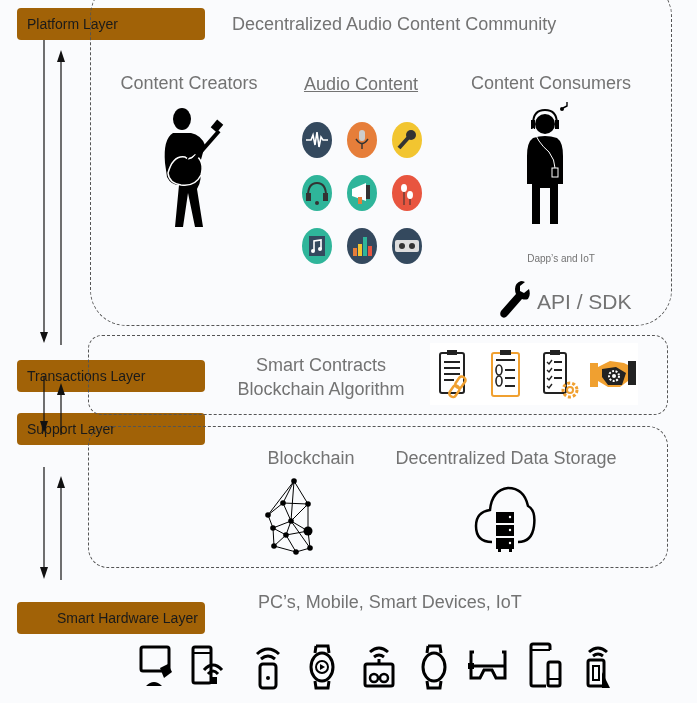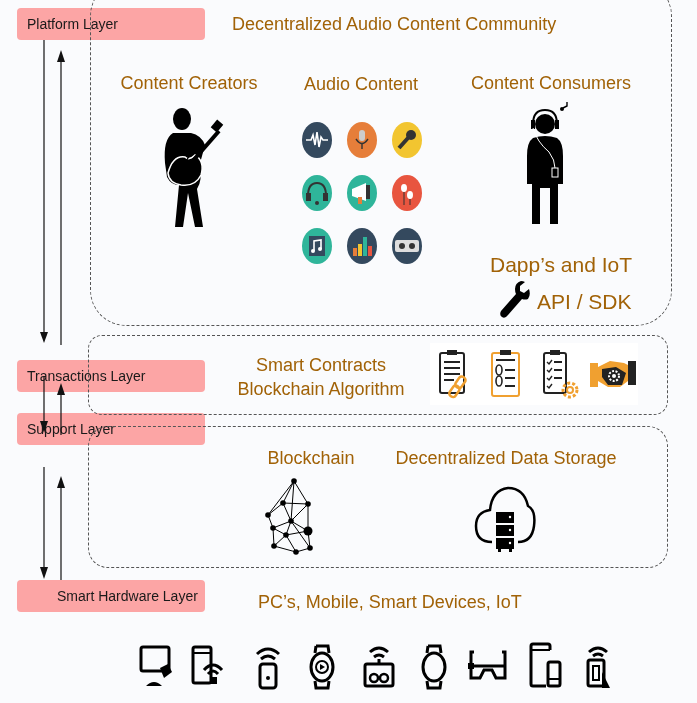--- a/index.html
+++ b/index.html
@@ -1,33 +1,33 @@
 <!DOCTYPE html>
 <html><head>
 <meta charset="utf-8">
 <style>
   html, body { margin:0; padding:0; }
   body { width:697px; height:703px; background:#fafbfd; position:relative; overflow:hidden;
          font-family:"Liberation Sans", sans-serif; color:#111; }
-  .layer { position:absolute; left:17px; width:188px; height:32px; background:#fca5a5; border-radius:4px;
+  .layer { position:absolute; left:17px; width:188px; height:32px; background:#a16207; border-radius:4px;
            font-size:14px; line-height:32px; padding-left:10px; box-sizing:border-box; color:#1a1a1a; }
   .panel { position:absolute; border:1px dashed #555; border-radius:26px; }
-  .txt { position:absolute; white-space:nowrap; font-size:18px; color:#a16207; }
+  .txt { position:absolute; white-space:nowrap; font-size:18px; color:#737373; }
   .txt.c { transform:translateX(-50%); text-align:left; }
   .abs { position:absolute; }
   .arrow { position:absolute; }
   svg { display:block; }
 </style>
 </head>
 <body>
 
 <div class="layer" style="top:8px;">Platform Layer</div>
 <div class="layer" style="top:360px;">Transactions Layer</div>
 <div class="layer" style="top:413px;">Support Layer</div>
-<div class="layer" style="top:580px;padding-left:40px;">Smart Hardware Layer</div>
+<div class="layer" style="top:602px;padding-left:40px;">Smart Hardware Layer</div>
 
 <svg class="arrow" style="left:30px;top:40px;" width="50" height="545">
   <defs>
     <marker id="ah" markerWidth="8" markerHeight="10" refX="4" refY="10" orient="auto-start-reverse" markerUnits="userSpaceOnUse">
       <path d="M0,0 L8,0 L4,10 Z" fill="#111"></path>
     </marker>
   </defs>
 
   <line x1="14" y1="0" x2="14" y2="294" stroke="#111" stroke-width="1.2"></line>
   <path d="M10,292 L18,292 L14,303 Z" fill="#111"></path>
@@ -44,21 +44,21 @@
   <line x1="31" y1="540" x2="31" y2="440" stroke="#111" stroke-width="1.2"></line>
   <path d="M27,448 L35,448 L31,436 Z" fill="#111"></path>
 </svg>
 
 <div class="panel" style="left:90px;top:-20px;width:580px;height:344px;border-radius:36px;"></div>
 <div class="panel" style="left:88px;top:335px;width:578px;height:78px;border-radius:14px;"></div>
 <div class="panel" style="left:88px;top:426px;width:578px;height:140px;border-radius:20px;"></div>
 
 <div class="txt" style="left:232px;top:14px;">Decentralized Audio Content Community</div>
 <div class="txt c" style="left:189px;top:73px;">Content Creators</div>
-<div class="txt c" style="left:361px;top:74px;">Audio Content</div>
+<div class="txt c" style="left:361px;top:74px;text-decoration:underline;">Audio Content</div>
 <div class="txt c" style="left:551px;top:73px;">Content Consumers</div>
 
 <svg class="abs" style="left:155px;top:105px;" width="70" height="125" viewBox="0 0 70 125">
   <ellipse cx="27" cy="14" rx="9" ry="11" fill="#000"></ellipse>
   <path d="M18,28 Q8,34 10,58 L12,72 Q16,80 24,80 L20,122 L28,122 L33,88 L40,122 L48,122 L42,84 Q48,74 44,62 L50,40 Q46,30 36,28 Z" fill="#000"></path>
   <path d="M13,68 Q18,50 30,52 Q34,56 40,50 Q50,56 46,70 Q40,82 26,80 Q14,78 13,68 Z" fill="#000" stroke="#fff" stroke-width="1.5"></path>
   <line x1="36" y1="58" x2="64" y2="26" stroke="#000" stroke-width="4"></line>
   <rect x="58" y="16" width="8" height="10" fill="#000" transform="rotate(40 62 21)"></rect>
   <path d="M36,44 Q40,36 42,42 L30,58 Z" fill="#000"></path>
 </svg>
@@ -127,21 +127,21 @@
   <path d="M8,24 Q8,10 20,10 Q32,10 32,24" fill="none" stroke="#000" stroke-width="2"></path>
   <rect x="6" y="20" width="4" height="9" fill="#000"></rect>
     <rect x="30" y="20" width="4" height="9" fill="#000"></rect>
   <path d="M8,38 Q20,34 32,38 Q38,42 38,56 L38,84 L33,84 L33,124 L25,124 L25,88 L15,88 L15,124 L7,124 L7,84 L2,84 L2,56 Q2,42 8,38 Z" fill="#000"></path>
   <path d="M8,28 Q12,42 24,52 Q30,60 30,68" fill="none" stroke="#fff" stroke-width="1"></path>
   <rect x="27" y="68" width="6" height="9" fill="#000" stroke="#fff" stroke-width="1"></rect>
   <path d="M38,8 L42,6 L42,2" fill="none" stroke="#000" stroke-width="1.4"></path>
   <circle cx="37" cy="9" r="2" fill="#000"></circle>
 </svg>
 
-<div class="txt c" style="left:561px;top:253px;font-size:21px;">Dapp’s and IoT</div>
+<div class="txt c" style="left:561px;top:253px;font-size:10px;">Dapp’s and IoT</div>
 <svg class="abs" style="left:497px;top:279px;" width="34" height="40" viewBox="0 0 34 40">
   <path d="M24,2 Q18,4 18,10 Q18,13 19,15 L4,32 Q2,36 5,38 Q8,40 11,36 L25,20 Q28,21 31,20 Q34,16 32,10 L27,14 L23,12 L23,7 L28,3 Q26,2 24,2 Z" fill="#000"></path>
 </svg>
 <div class="txt" style="left:537px;top:290px;font-size:21px;">API / SDK</div>
 
 <div class="txt c" style="left:321px;top:355px;">Smart Contracts</div>
 <div class="txt c" style="left:321px;top:379px;">Blockchain Algorithm</div>
 <div class="abs" style="left:430px;top:343px;width:208px;height:62px;background:#fff;">
 
   <svg class="abs" style="left:8px;top:5px;" width="34" height="52" viewBox="0 0 34 52">

